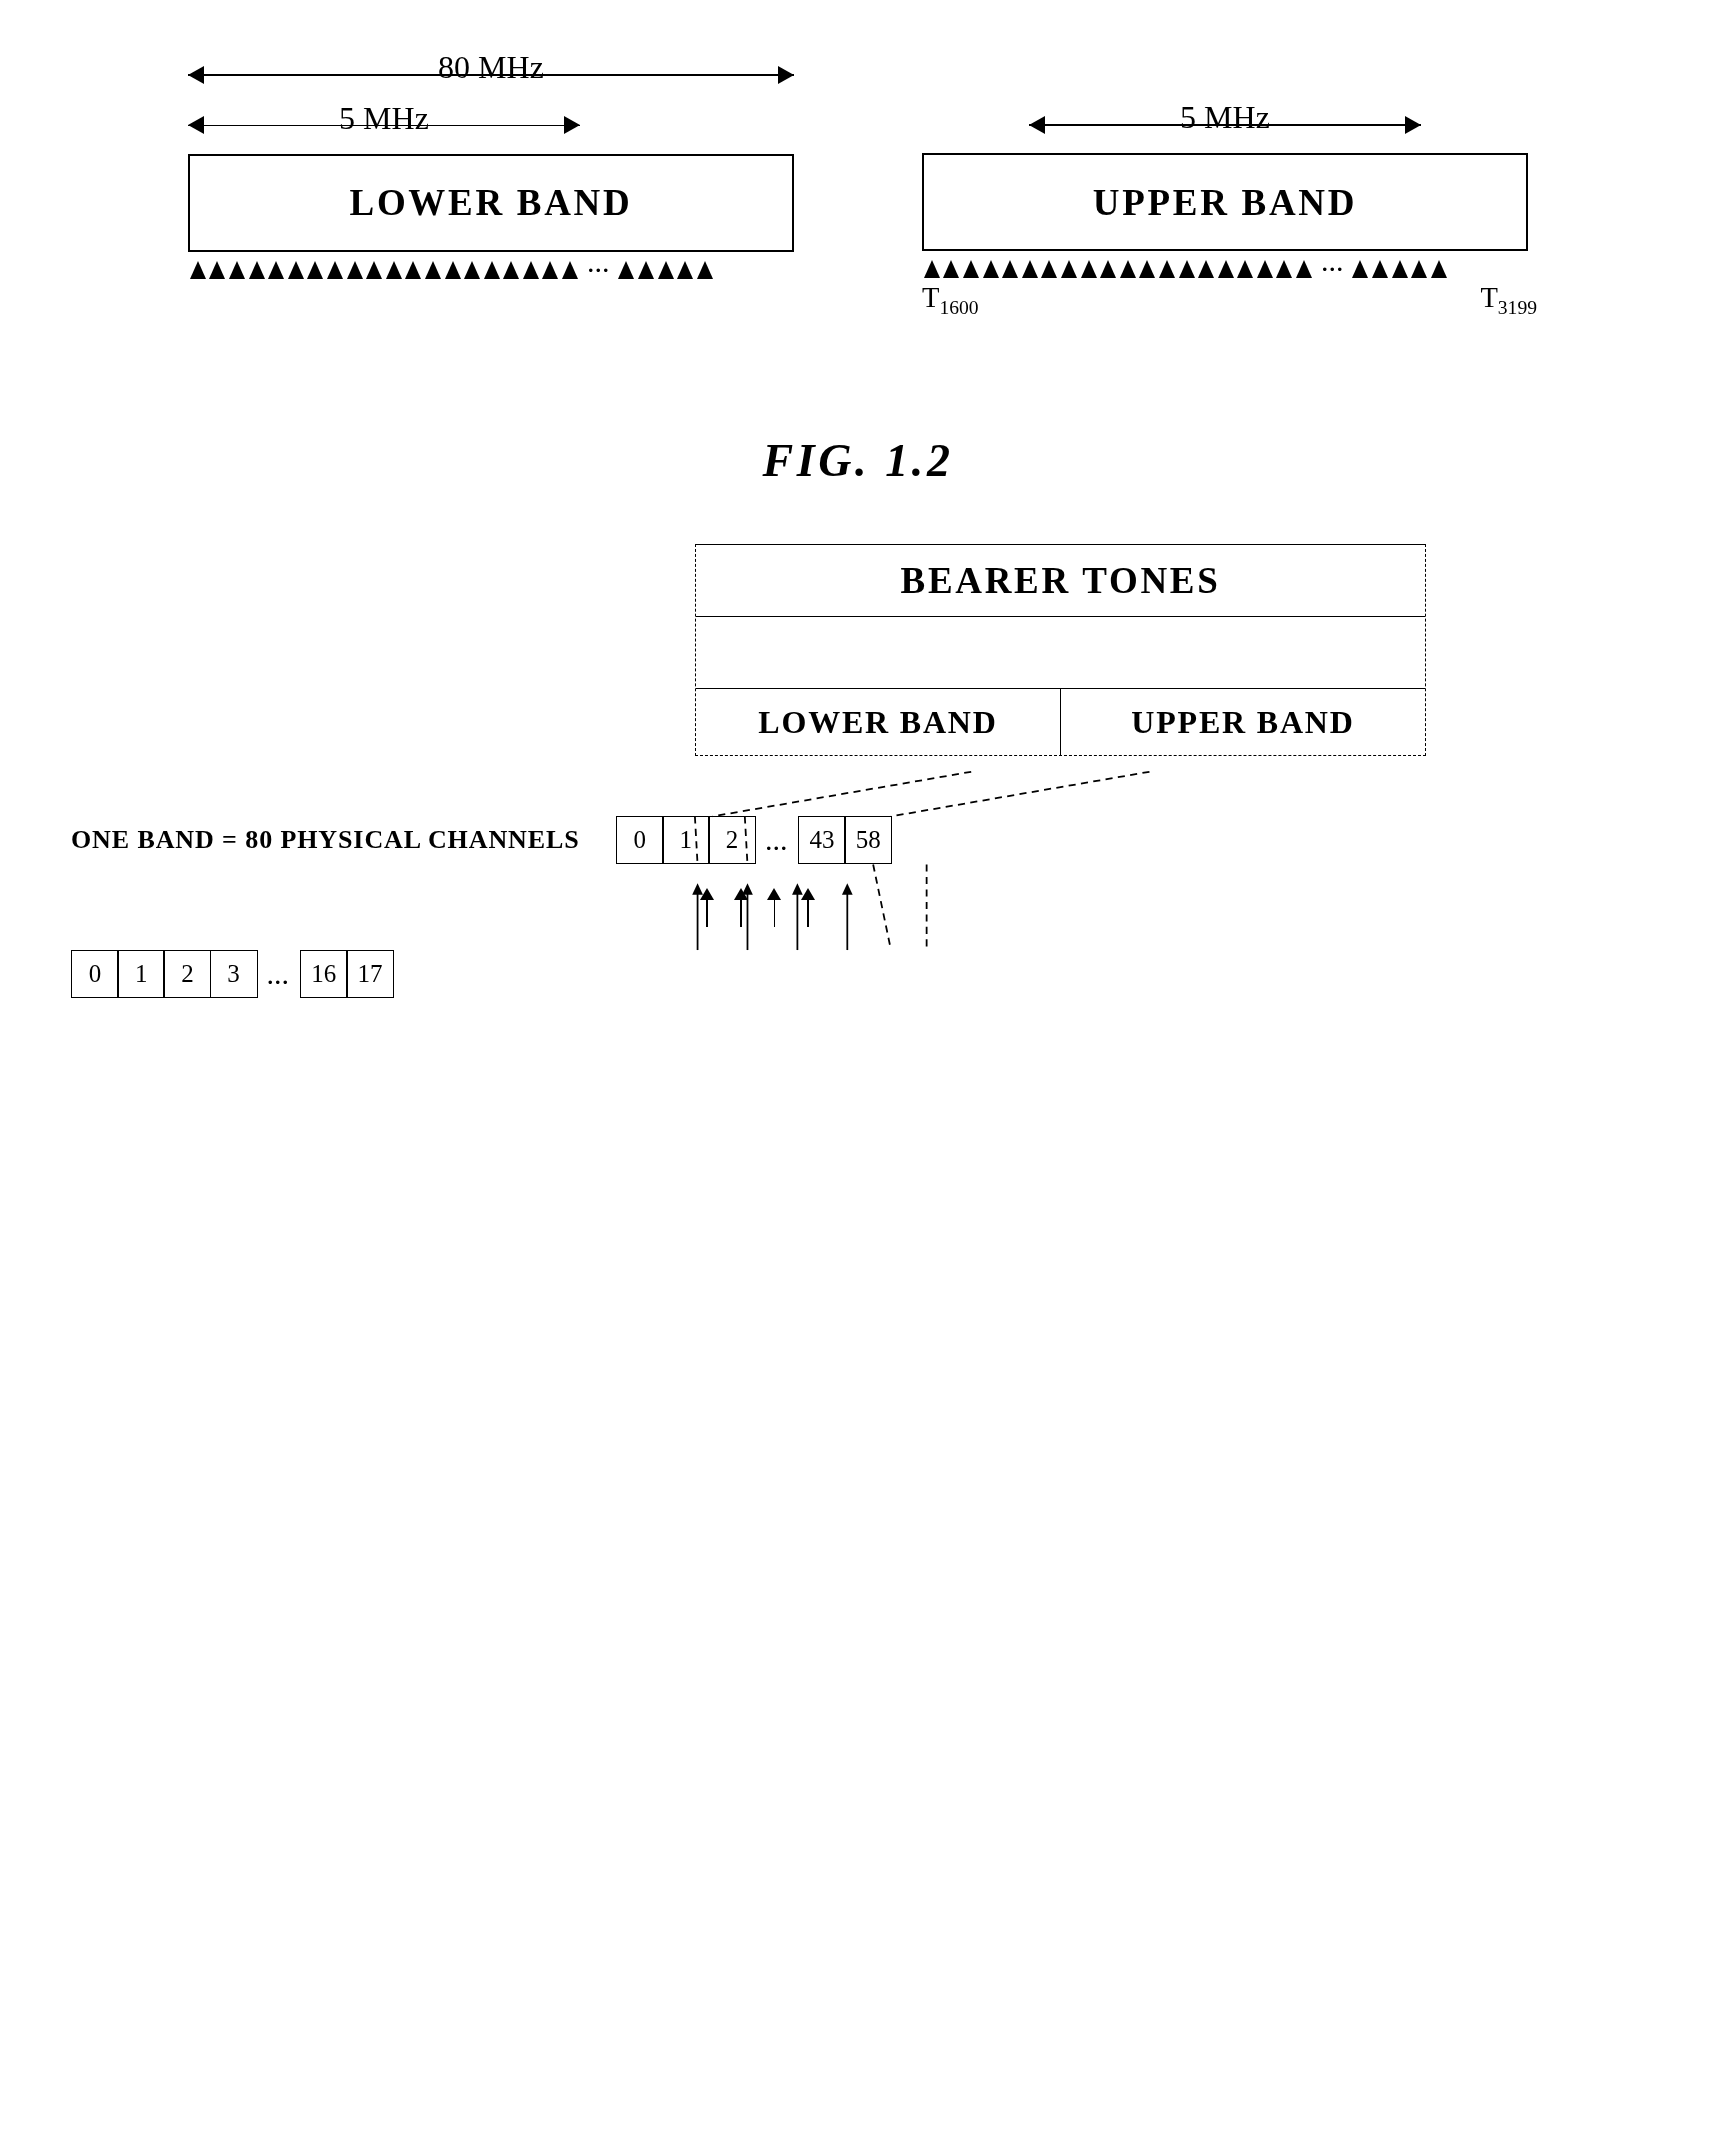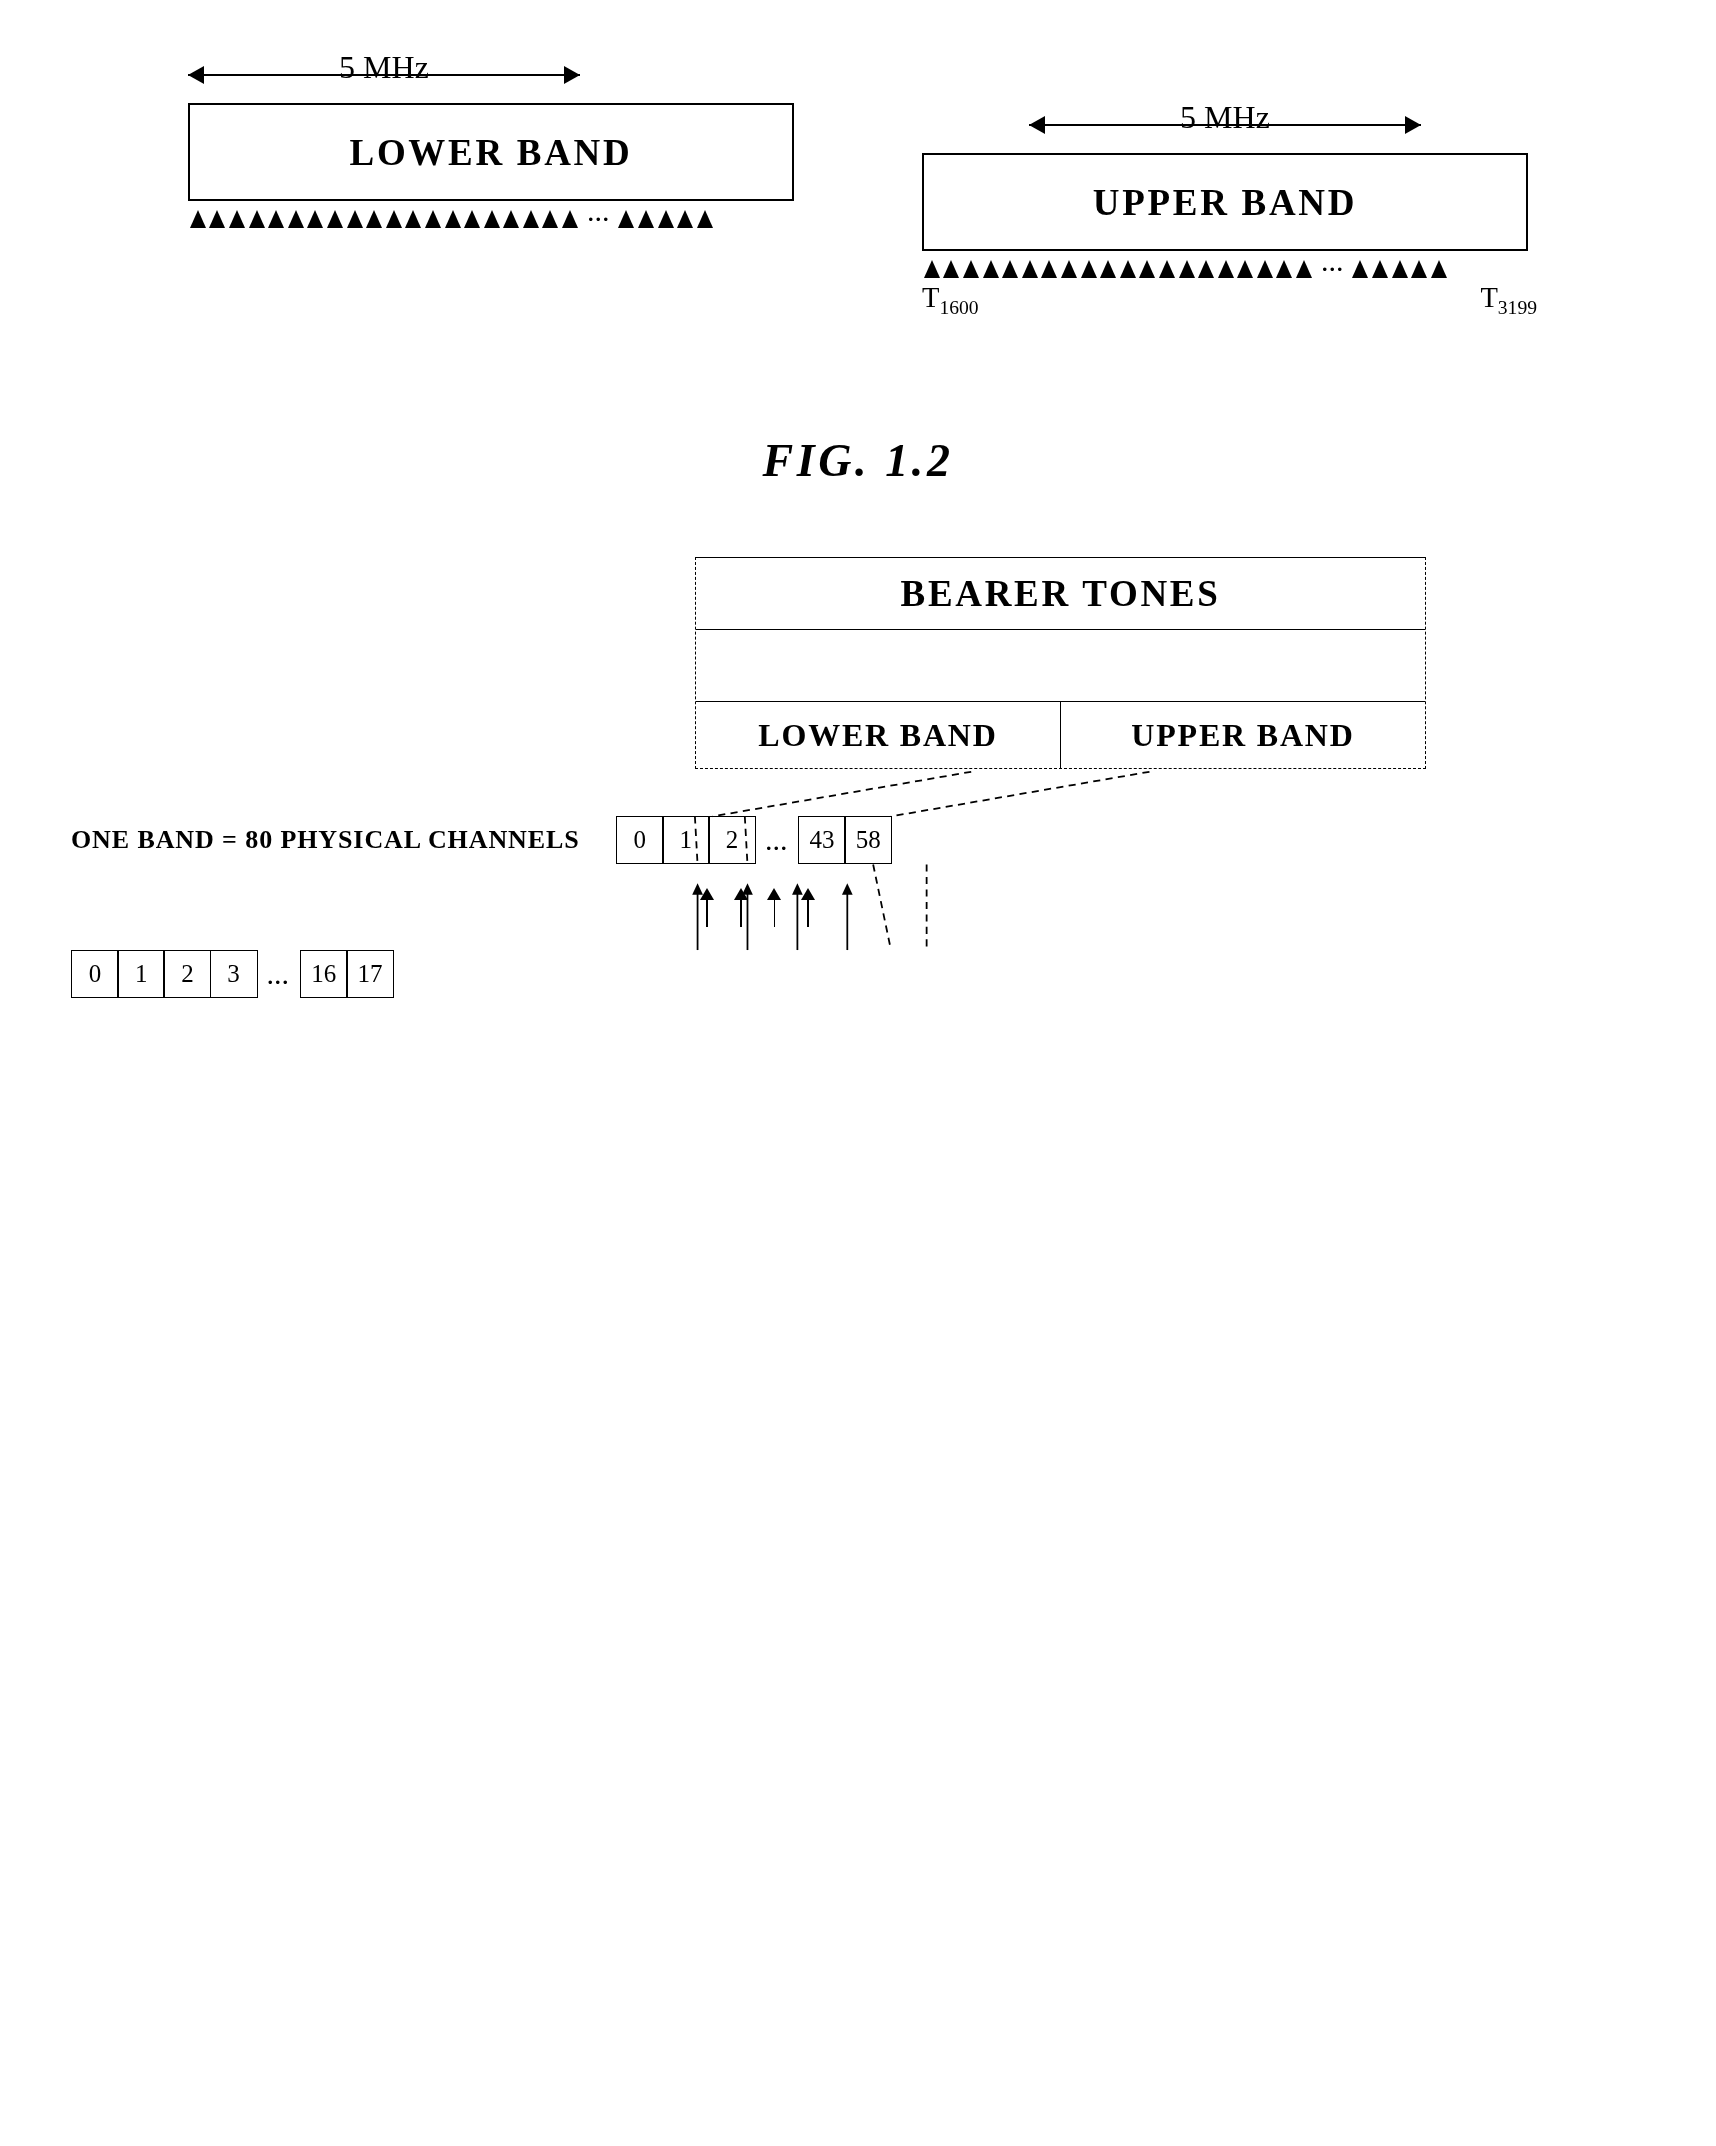--- a/index.html
+++ b/index.html
@@ -96,20 +96,28 @@
 <body>
 
 <div class="page-container">
 
   <div class="section-wrapper">
 
     <div class="fig11-container">
 
       <div class="band-diagram" style="width: 606px;">
 
+        <div style="position:relative; width:606px; height:45px; margin-bottom:5.3px;">
+          <div style="position:absolute; top:21.4px; left:0; right:0; height:1.8px; background:#000;"></div>
+
+          <div style="position:absolute; top:12.5px; left:0; width:0; height:0; border-top:9px solid transparent; border-bottom:9px solid transparent; border-right:16px solid #000;"></div>
+
+          <div style="position:absolute; top:12.5px; right:0; width:0; height:0; border-top:9px solid transparent; border-bottom:9px solid transparent; border-left:16px solid #000;"></div>
+          <span style="position:absolute; top:-3.6px; left:50%; transform:translateX(-50%); font-size:32px; white-space:nowrap;">80 MHz</span>
+        </div>
 
         <div style="position:relative; width:392px; height:45px; margin-bottom:5.3px;">
           <div style="position:absolute; top:21.4px; left:0; right:0; height:1.8px; background:#000;"></div>
           <div style="position:absolute; top:12.5px; left:0; width:0; height:0; border-top:9px solid transparent; border-bottom:9px solid transparent; border-right:16px solid #000;"></div>
           <div style="position:absolute; top:12.5px; right:0; width:0; height:0; border-top:9px solid transparent; border-bottom:9px solid transparent; border-left:16px solid #000;"></div>
           <span style="position:absolute; top:-3.6px; left:50%; transform:translateX(-50%); font-size:32px; white-space:nowrap;">5 MHz</span>
         </div>
 
         <div style="width:606px; height:98px; border:2.7px solid #000; display:flex; align-items:center; justify-content:center; font-size:37px; font-weight:bold; letter-spacing:2.7px;">
           <span>LOWER BAND</span>
@@ -198,21 +206,21 @@
       </div>
 
     </div>
   </div>
 
   <div class="section-wrapper">
     <div class="fig-title">FIG.  1.2</div>
 
     <div style="position:relative; min-height:624px;">
 
-      <div style="position:absolute; left:624px; top:17px; width:731px; border:1.8px solid #000; border-left:1.8px dashed #000; border-right:1.8px dashed #000; border-bottom:1.8px dashed #000;">
+      <div style="position:absolute; left:624px; top:4px; width:731px; border:1.8px solid #000; border-left:1.8px dashed #000; border-right:1.8px dashed #000; border-bottom:1.8px dashed #000;">
 
         <div style="border-bottom:1.8px solid #000; text-align:center; font-size:37px; font-weight:bold; letter-spacing:2.7px; padding:14.3px 0;">
           <span>BEARER TONES</span>
         </div>
 
         <div style="height:71px;"></div>
 
         <div style="display:flex; border-top:1.8px solid #000;">
           <div style="flex:1; text-align:center; font-size:32px; font-weight:bold; letter-spacing:1.8px; padding:14.3px 0; border-right:1.8px solid #000;">
             <span>LOWER BAND</span>

